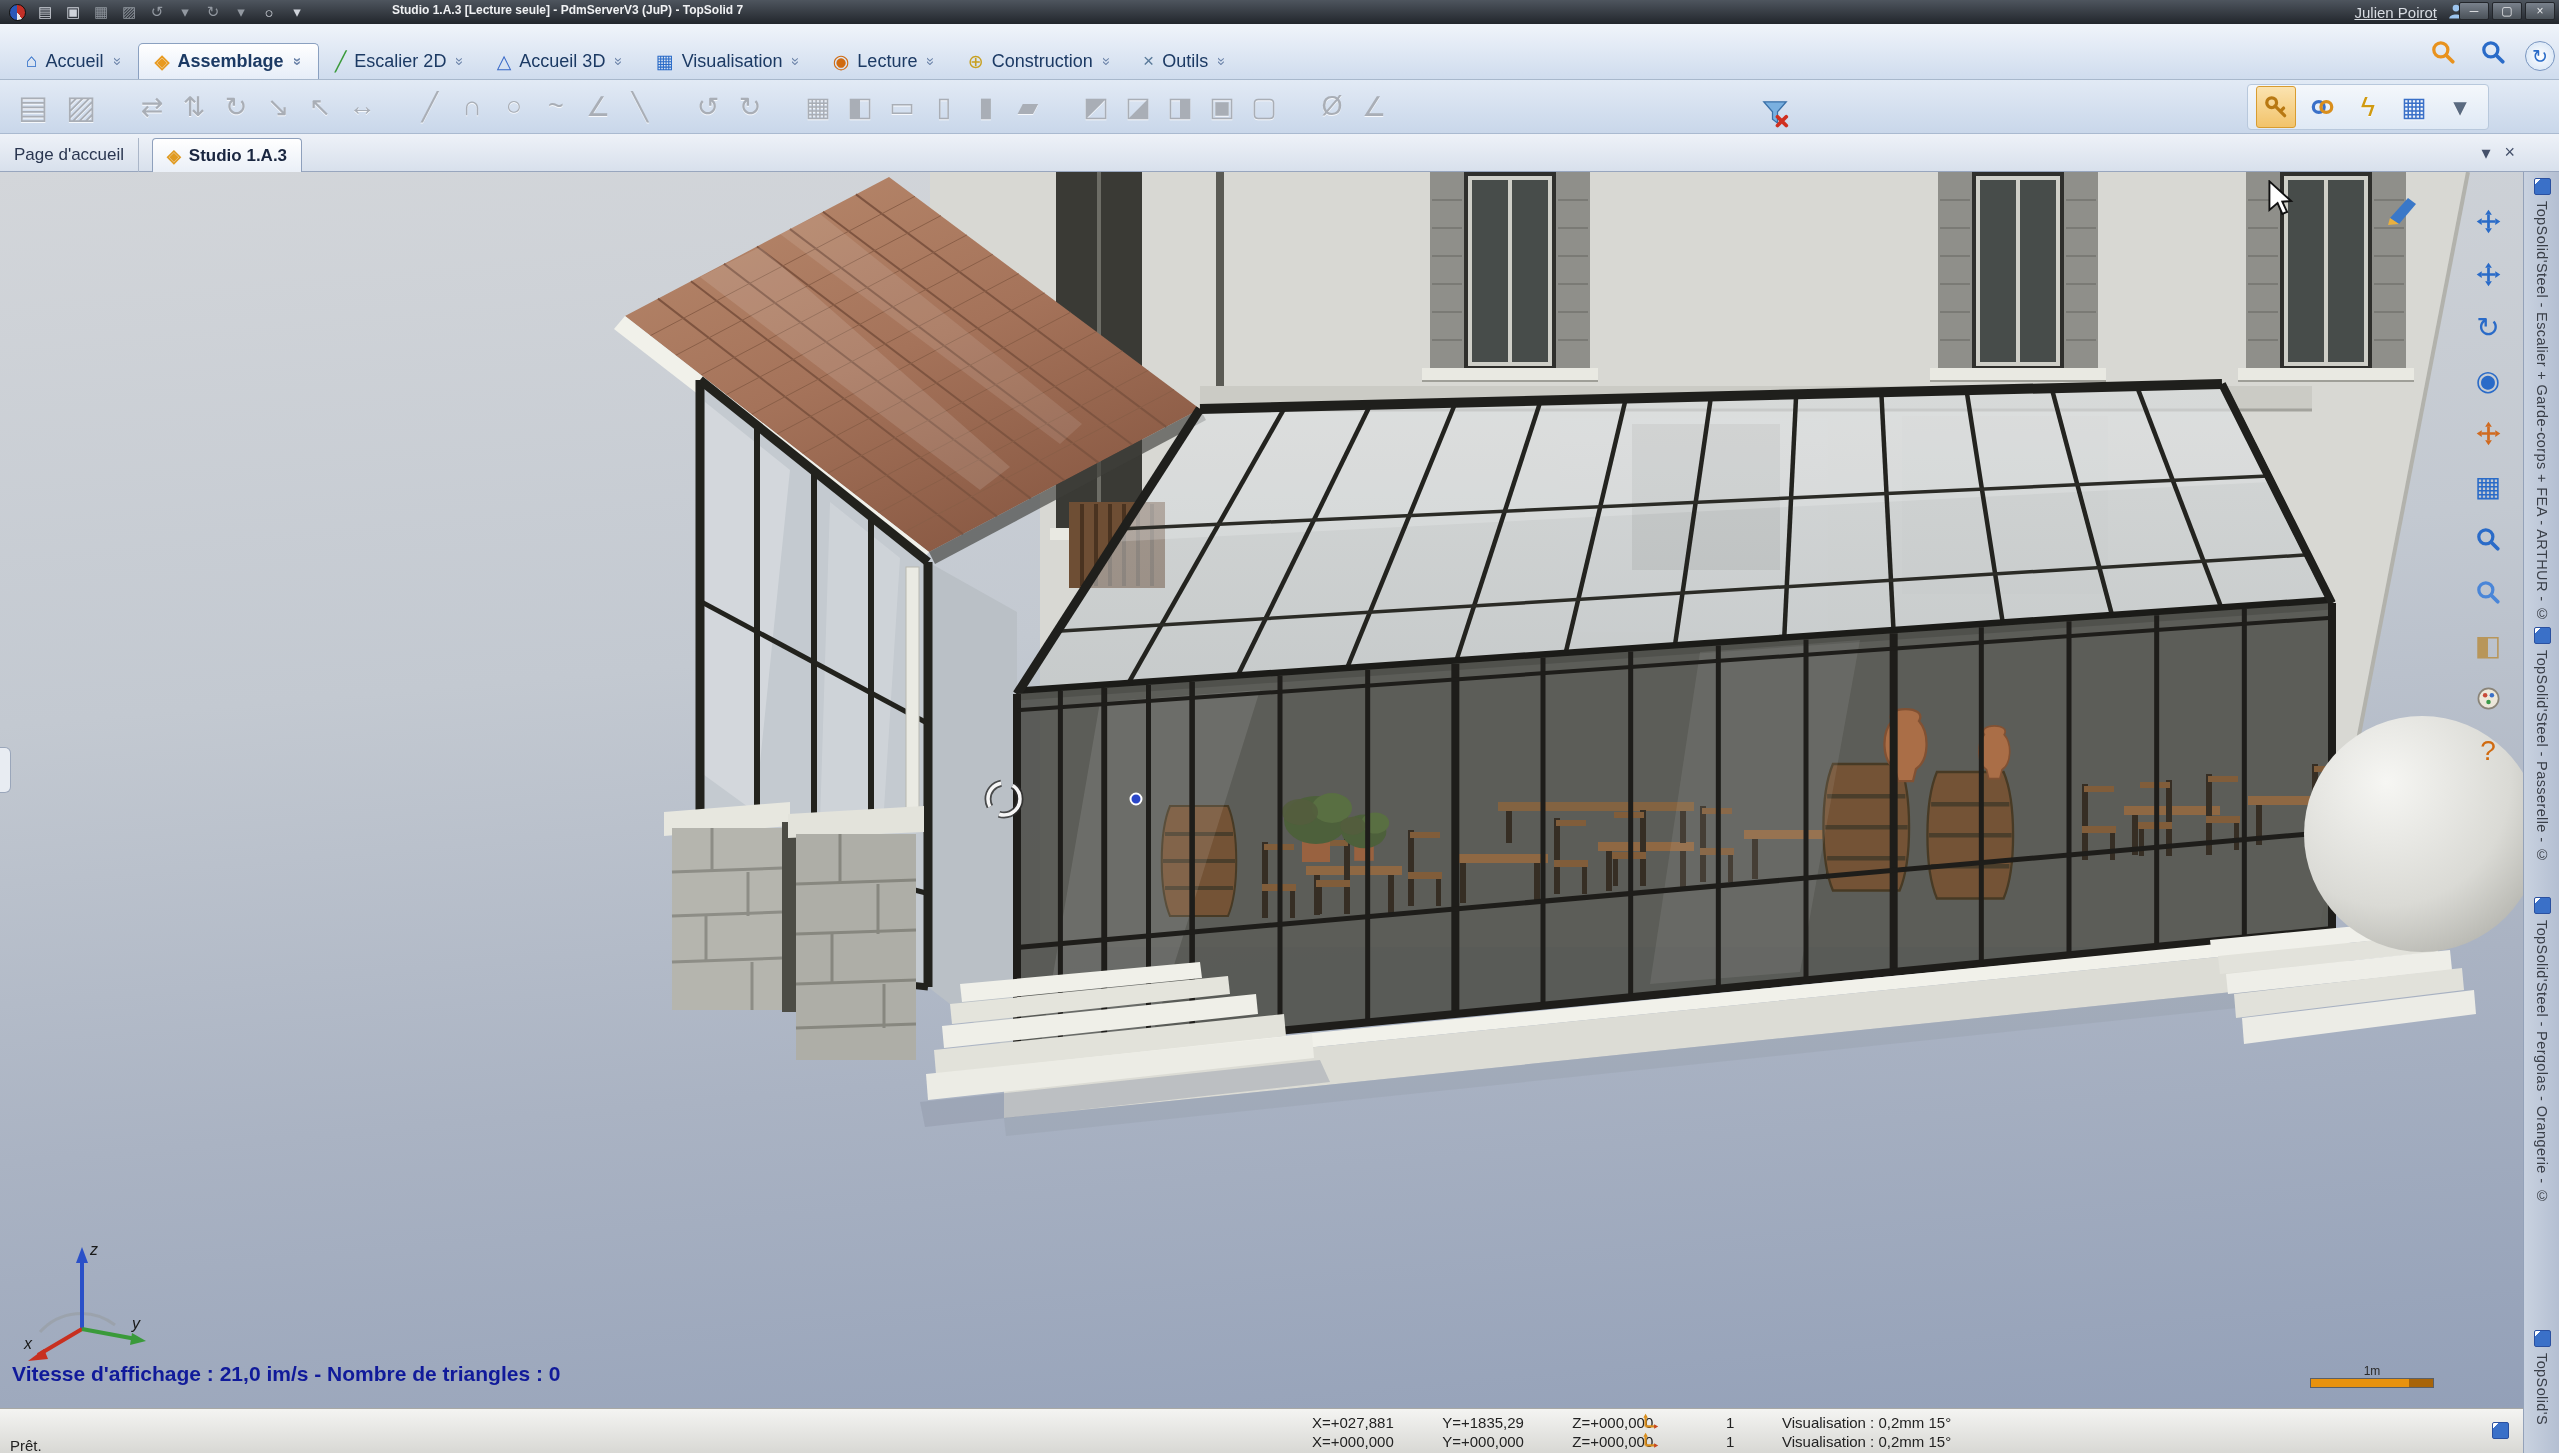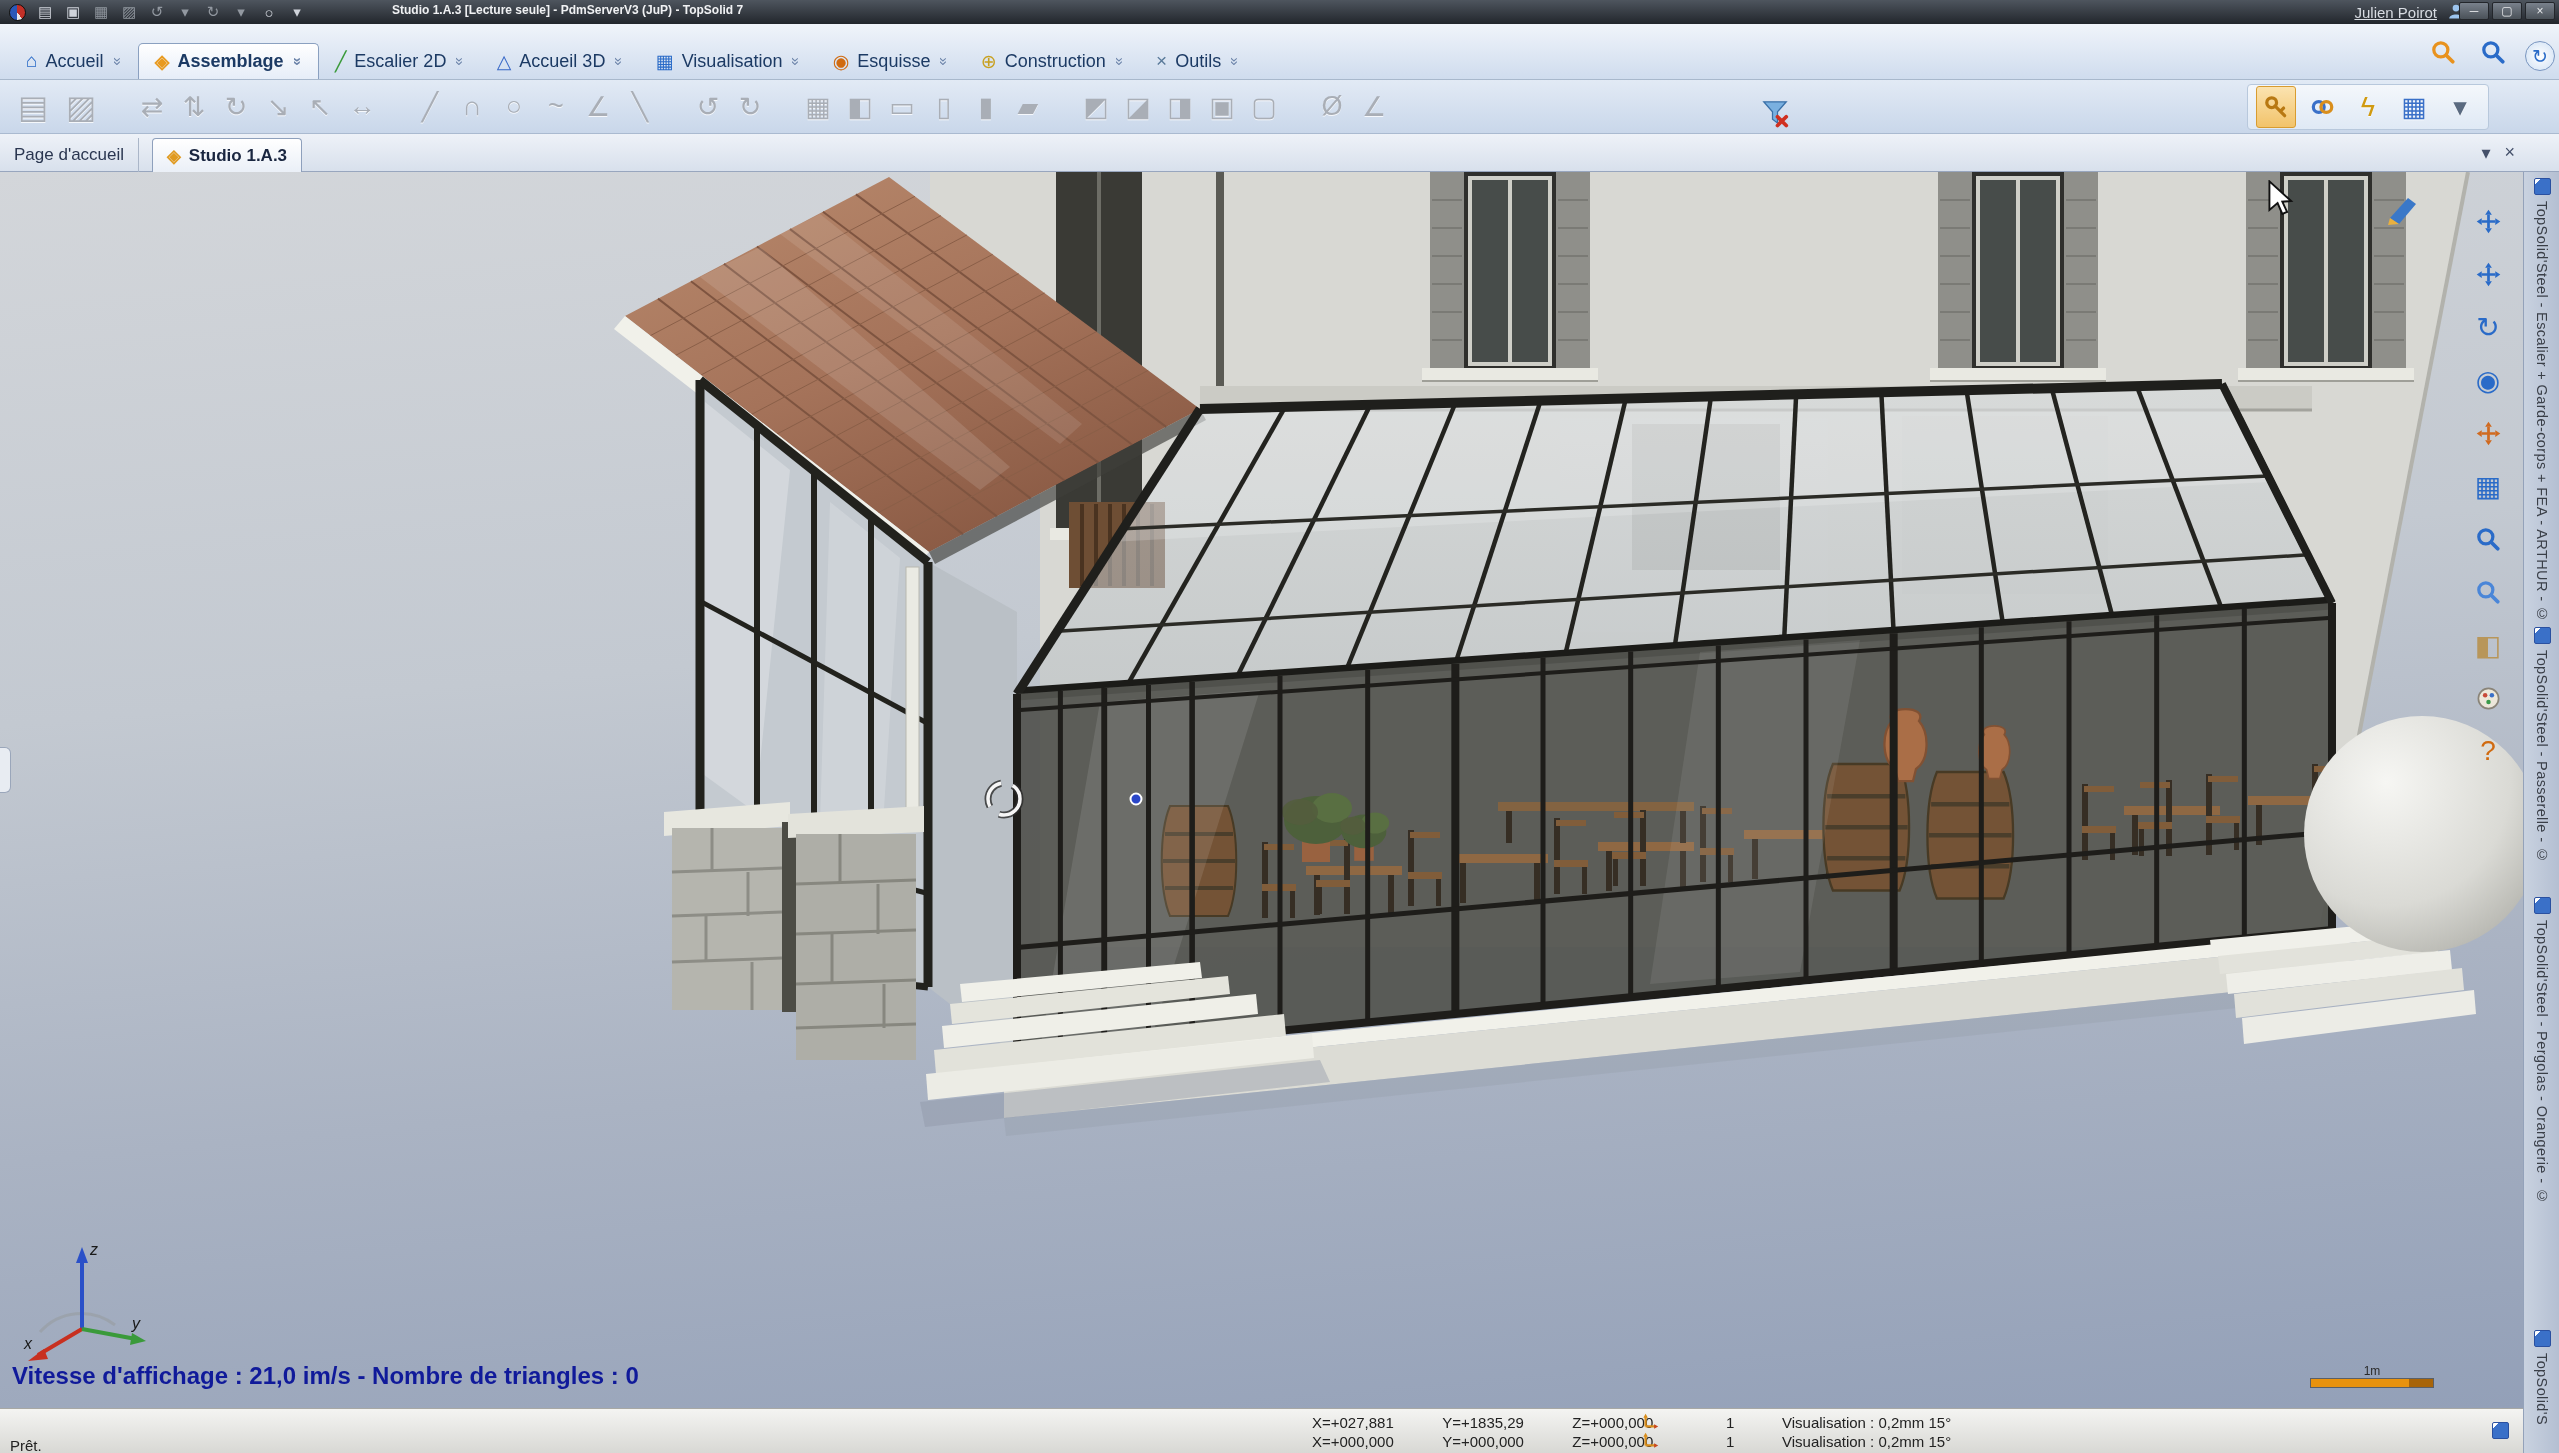--- a/index.html
+++ b/index.html
@@ -48,21 +48,21 @@
 #tab-row-icons{position:absolute;right:44px;top:8px;display:flex;gap:14px;font-size:18px;color:#44506a}
 #tab-row-icons span{cursor:pointer}
 
 
 #viewport{position:absolute;top:172px;left:0;width:2523px;height:1236px;background:linear-gradient(175deg,#d3d6da 0%,#c3c9d1 38%,#aab3c3 68%,#93a0b8 100%);overflow:hidden}
 #scene{position:absolute;left:0;top:0}
 #view-toolbar{position:absolute;right:14px;top:28px;display:flex;flex-direction:column;gap:11px}
 .vti{width:42px;height:42px;display:flex;align-items:center;justify-content:center;font-size:28px;border-radius:4px;cursor:pointer}
 #markup-ic{position:absolute;left:2384px;top:22px;cursor:pointer}
 #panel-handle{position:absolute;left:0;top:575px;width:11px;height:46px;background:#e8ecf2;border:1px solid #9aa6ba;border-left:none;border-radius:0 6px 6px 0;cursor:pointer}
-#vp-stats{position:absolute;left:12px;top:1190px;font-size:24px;font-weight:bold;color:#101a9a;white-space:nowrap}
+#vp-stats{position:absolute;left:12px;top:1190px;font-size:21px;font-weight:bold;color:#101a9a;white-space:nowrap}
 .triad{position:absolute;left:20px;top:1065px}
 .axlbl{font-size:16px;font-style:italic;fill:#1a1a1a}
 .scalebar{position:absolute;left:2310px;top:1192px;width:124px;text-align:center}
 .scalelabel{font-size:12px;color:#2a2a2a;margin-bottom:0}
 .scaletrack{height:10px;background:#9aa0a8;border:1px solid #5a5f66}
 .scalefill{height:100%;width:100%;background:linear-gradient(90deg,#e8920e 0 80%,#a86408 80% 100%)}
 
 
 #side-strip{position:absolute;right:0;top:172px;width:36px;height:1281px;background:linear-gradient(90deg,#c9d2e0,#b4bfd2);border-left:1px solid #94a2ba;overflow:hidden}
 .sitem{position:absolute;left:0;width:36px;display:flex;flex-direction:column;align-items:center;gap:6px;cursor:pointer}
@@ -138,21 +138,21 @@
           <span>Accueil 3D</span>
           <span class="chev">»</span>
         </div>
         <div class="rtab">
           <span class="rticon" style="color:#2a6bc8">▦</span>
           <span>Visualisation</span>
           <span class="chev">»</span>
         </div>
         <div class="rtab">
           <span class="rticon" style="color:#d06a10">◉</span>
-          <span>Esquisse</span>
+          <span>Lecture</span>
           <span class="chev">»</span>
         </div>
         <div class="rtab">
           <span class="rticon" style="color:#c8a020">⊕</span>
           <span>Construction</span>
           <span class="chev">»</span>
         </div>
         <div class="rtab">
           <span class="rticon" style="color:#5a7a9a">×</span>
           <span>Outils</span>

